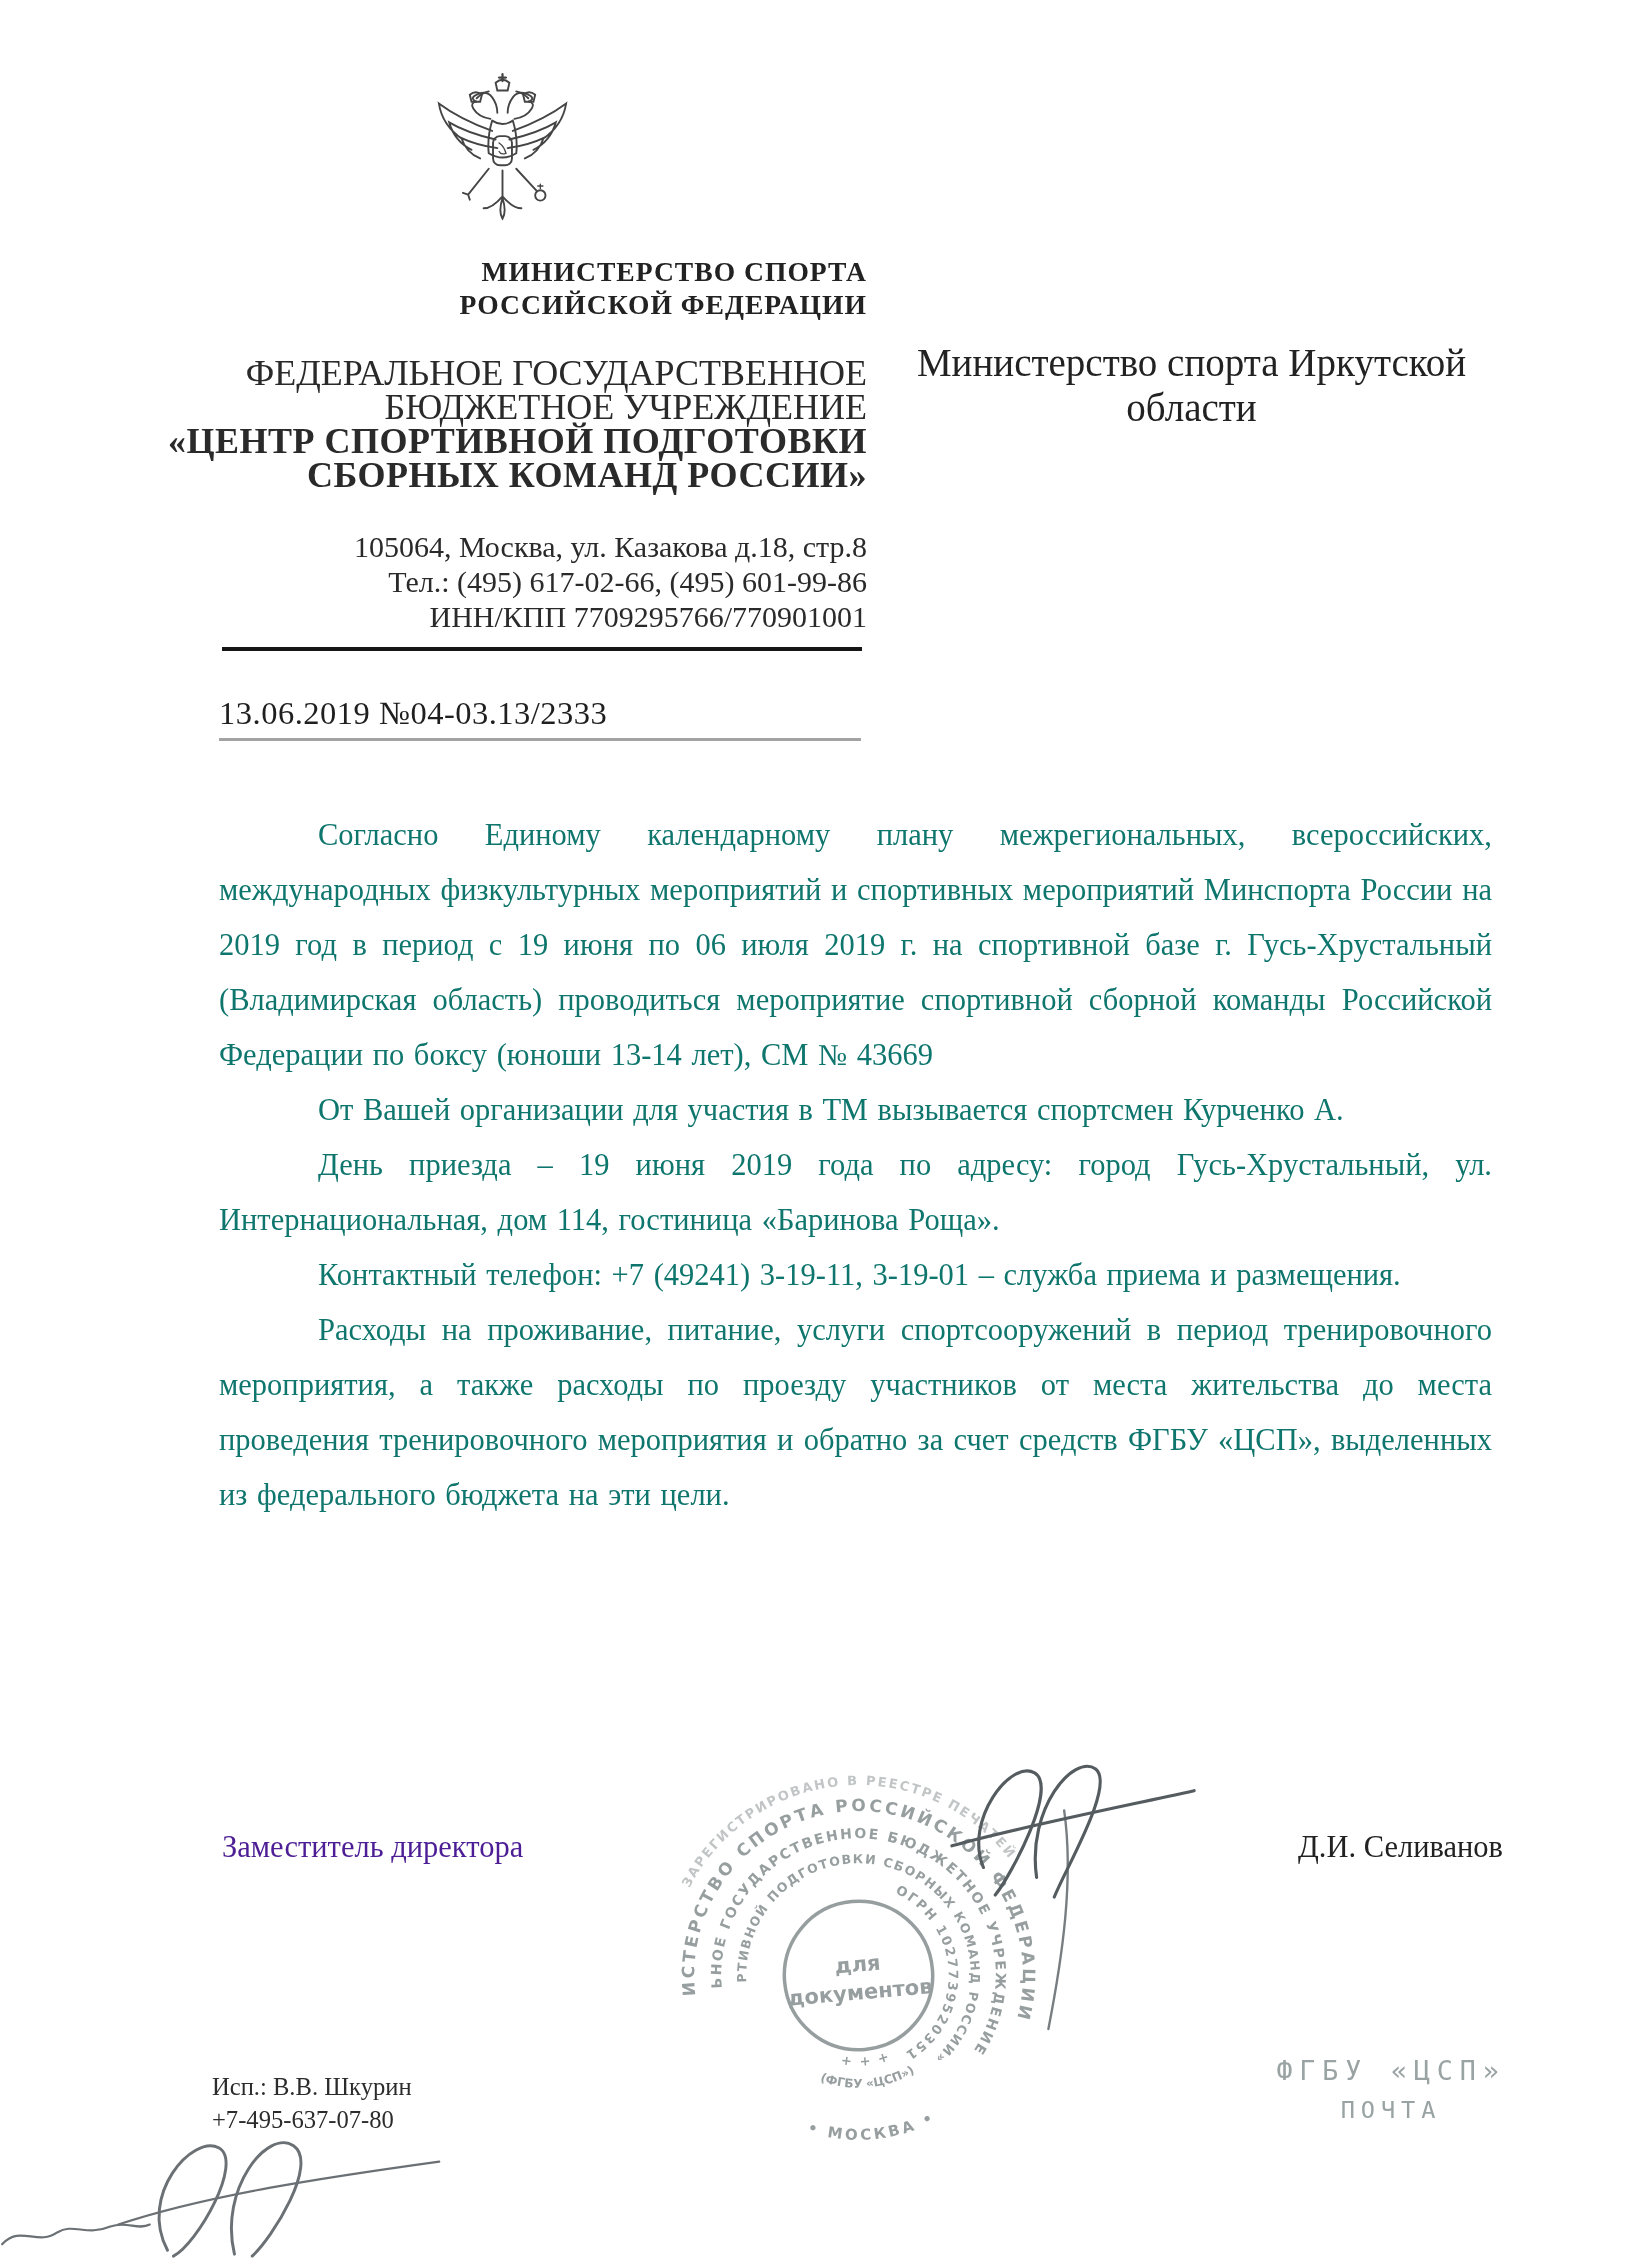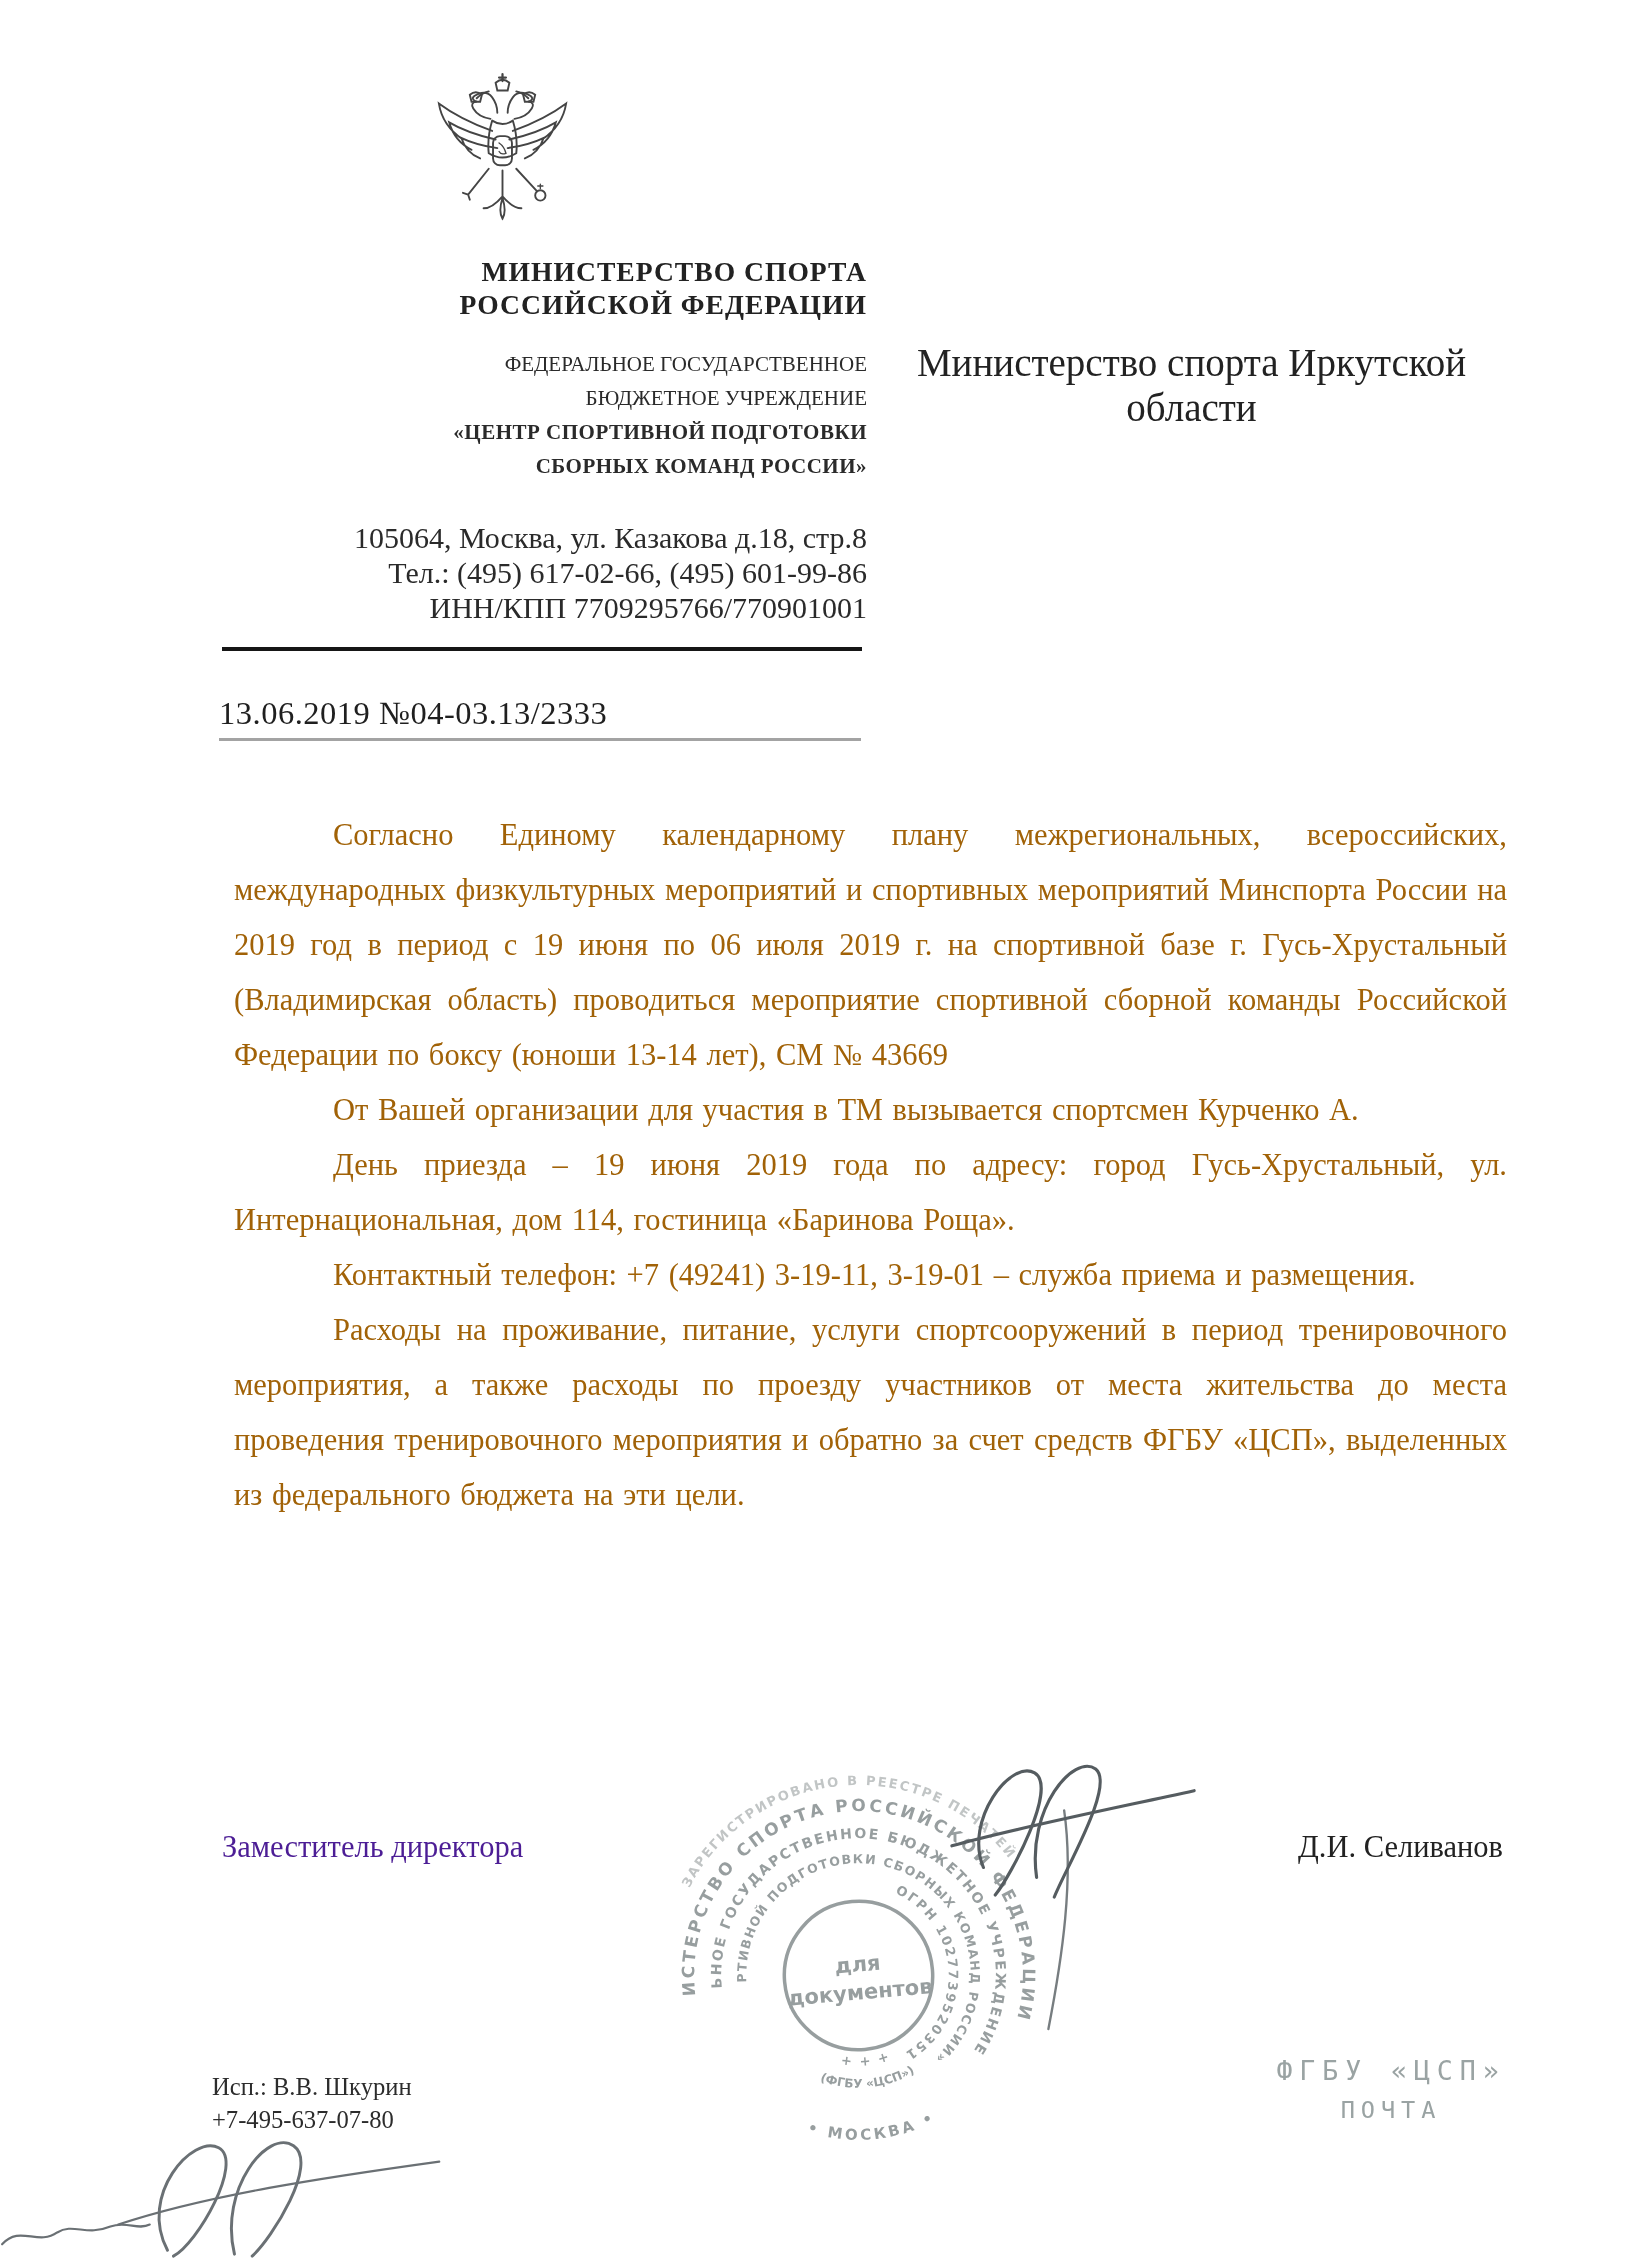--- a/index.html
+++ b/index.html
@@ -5,31 +5,31 @@
   html,body{margin:0;padding:0;}
   body{
     width:1639px;height:2262px;background:#ffffff;position:relative;
     font-family:"Liberation Serif", serif;color:#262626;overflow:hidden;
   }
   .abs{position:absolute;}
   
   .lh{left:138px;top:69px;width:729px;text-align:right;}
   .coat{display:block;margin:0 auto 13.8px auto;}
   .ministry{font-weight:bold;font-size:27.6px;line-height:33px;letter-spacing:1px;color:#222;}
-  .orgblock{margin-top:26px;font-size:21px;line-height:34px;color:#2a2a2a;}
+  .orgblock{margin-top:35px;font-size:36px;line-height:34px;color:#2a2a2a;}
   .orgbold{font-weight:bold;letter-spacing:0.5px;}
   .addrblock{margin-top:37px;font-size:30px;line-height:35px;color:#2a2a2a;}
   
   .recipient{left:906px;top:340px;width:571px;text-align:center;font-size:39px;line-height:45px;color:#222;}
   
   .rule{left:222px;top:647px;width:640px;height:3.9px;background:#161616;}
   .refnum{left:219px;top:695px;font-size:32.5px;color:#1f1f1f;}
   .refnum span{display:inline-block;width:642px;border-bottom:3px solid #a3a3a3;padding-bottom:5.9px;letter-spacing:0.5px;}
   
-  .bodytext{left:234px;top:808px;width:1273px;font-size:30.5px;line-height:55px;color:#a16207;}
+  .bodytext{left:219px;top:808px;width:1273px;font-size:30.5px;line-height:55px;color:#0f766e;}
   .bodytext p{margin:0;text-indent:99px;text-align:justify;word-spacing:2px;}
   
   .sigtitle{left:222px;top:1830px;font-size:30.5px;color:#4c1d95;}
   .signame{left:1298px;top:1830px;font-size:30.5px;color:#222;text-align:right;}
   
   .stampwrap{left:638px;top:1755px;width:441px;height:441px;transform:rotate(-5deg);}
   
   .executor{left:212px;top:2071px;font-size:24.6px;line-height:32.5px;color:#2c2c2c;}
   
   .mailstamp{left:1263px;top:2055px;width:256px;text-align:center;color:#9aa3a3;

